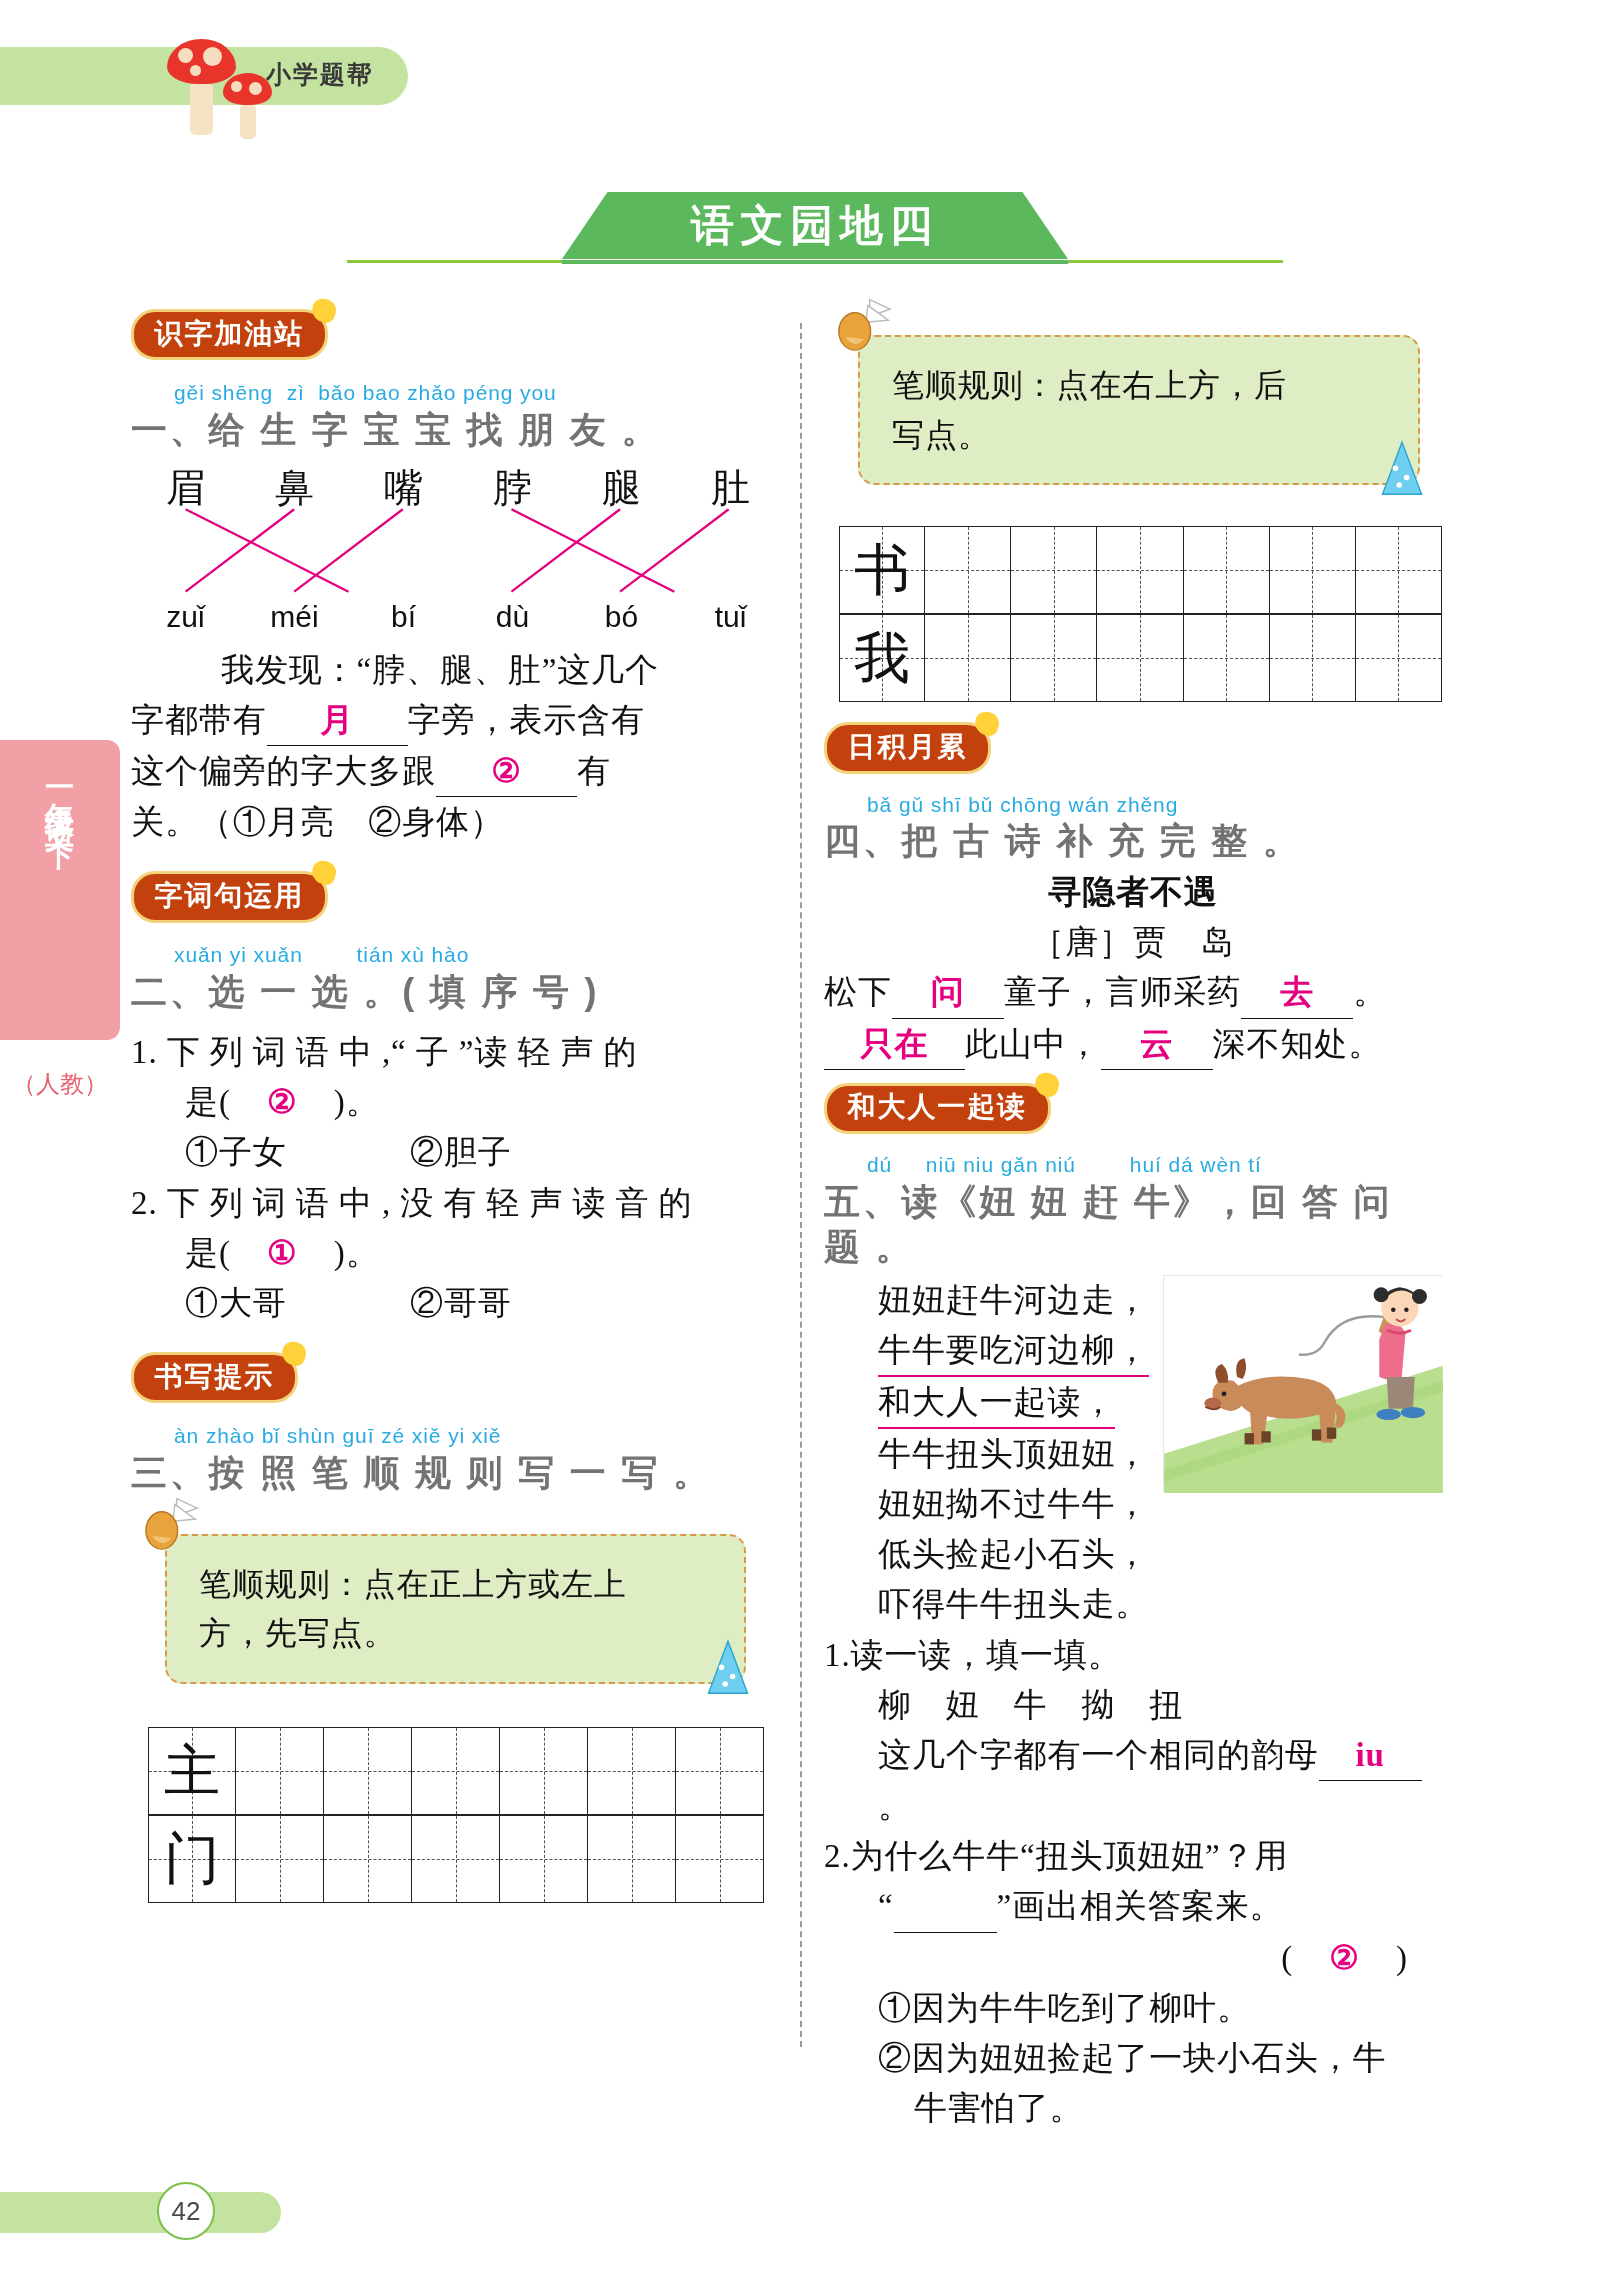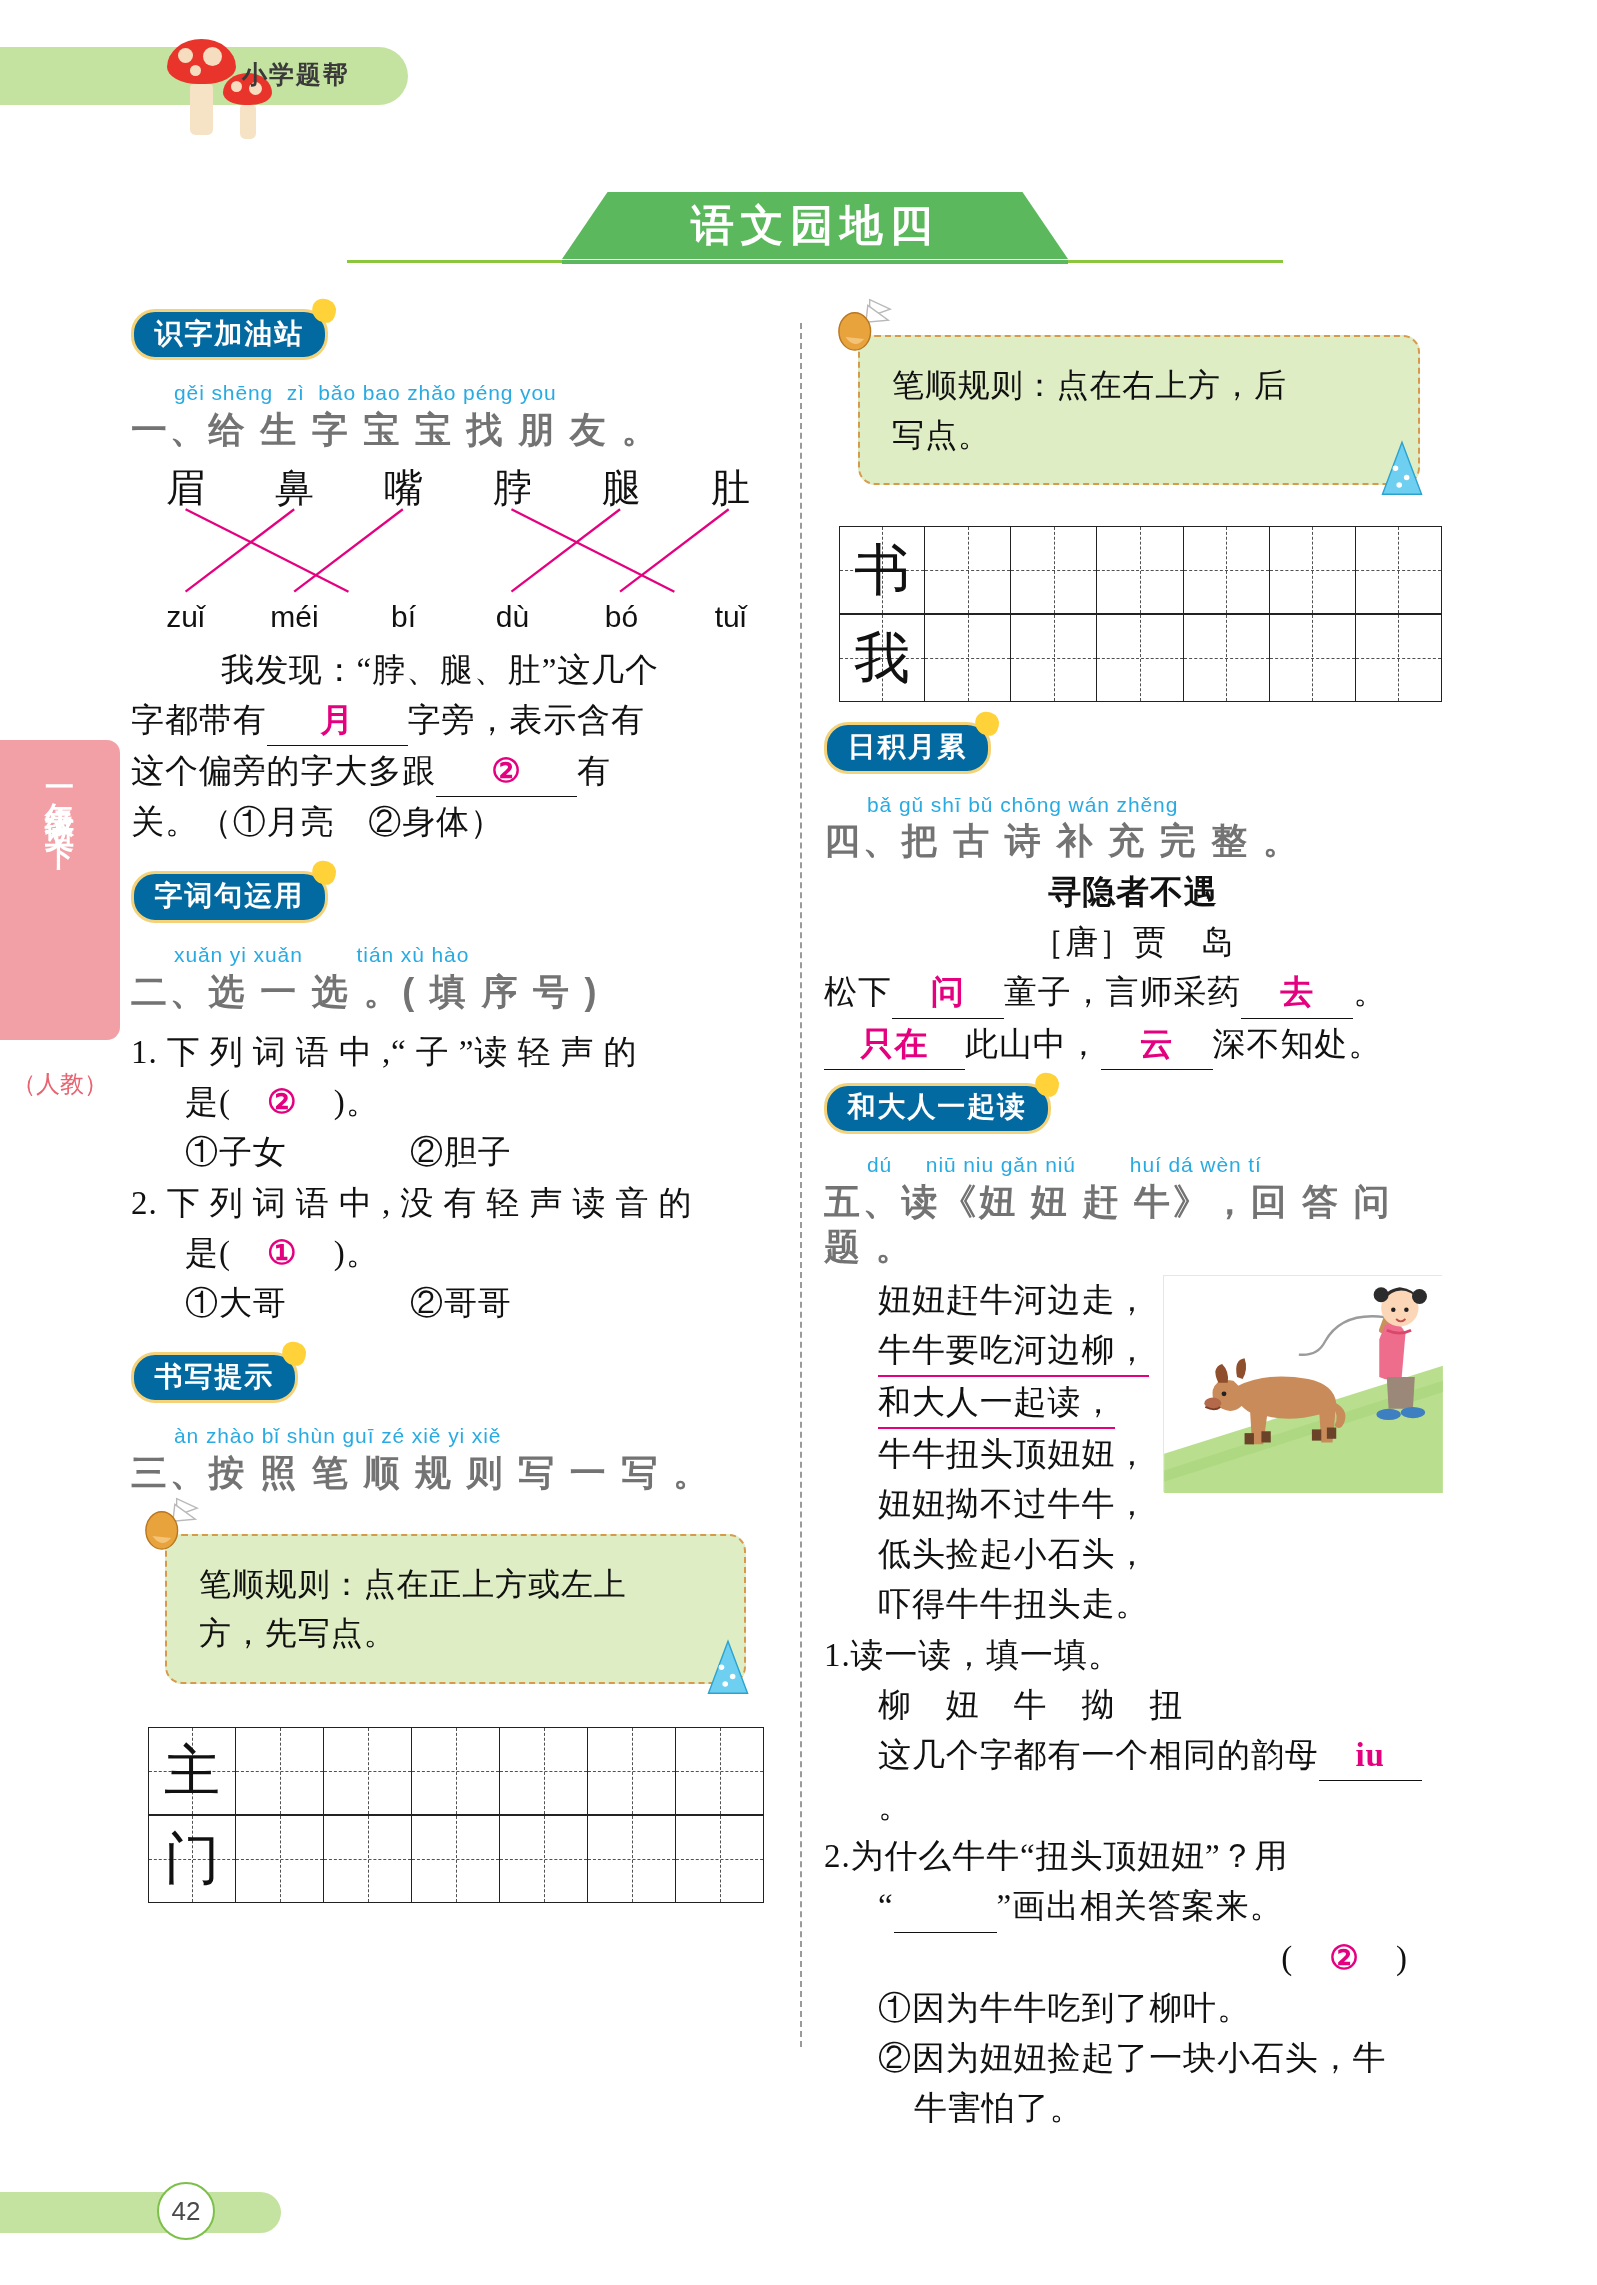--- a/index.html
+++ b/index.html
@@ -10,21 +10,21 @@
     overflow: hidden;
   }
   .page { position: relative; width: 1597px; height: 2285px; background:#fff; }
 
   
   .topbar {
     position:absolute; left:0; top:47px; width:408px; height:58px;
     background:#c5e3a0; border-radius:0 32px 32px 0;
   }
   .brand-text {
-    position:absolute; left:242px; top:58px; font-size:25px; color:#3a3a3a;
+    position:absolute; left:266px; top:58px; font-size:25px; color:#3a3a3a;
     font-family:"Liberation Sans", sans-serif; font-weight:bold; letter-spacing:1.9px;
   }
   .mush { position:absolute; }
   .mush .cap { border-radius:50% 50% 45% 45% / 62% 62% 38% 38%; background:#e8342a; position:relative; }
   .mush .cap i { position:absolute; background:#f7ddbf; border-radius:50%; display:block; }
   .mush .stem { background:#f6e2c4; margin:0 auto; border-radius:3.7px 3.7px 5.6px 5.6px; }
   .mush1 { left:167px; top:39px; }
   .mush1 .cap { width:69px; height:45px; }
   .mush1 .stem { width:22.5px; height:51px; }
   .mush2 { left:223px; top:73px; }
@@ -66,21 +66,21 @@
   .col-left  { left:131px; width:656px; }
   .col-right { left:824px; width:618px; }
   .divider {
     position:absolute; left:800px; top:323px; width:0; height:1724px;
     border-left:2.8px dashed #9a9a9a;
   }
 
   
   .badge {
     display:inline-block; position:relative;
-    background:#0369a1; color:#fff; border:3.7px solid #f3d27a;
+    background:#c2410c; color:#fff; border:3.7px solid #f3d27a;
     border-radius:24px; padding:5.6px 20.6px 7.5px 20.6px;
     font-size:28px; letter-spacing:1.9px; font-weight:bold;
     font-family:"Liberation Sans", sans-serif; line-height:1.15;
   }
   .badge::after {
     content:""; position:absolute; right:-11.2px; top:-13px;
     width:24px; height:22.5px; background:#ffd23a;
     border-radius:50% 50% 40% 60%; transform:rotate(18deg);
   }
 

